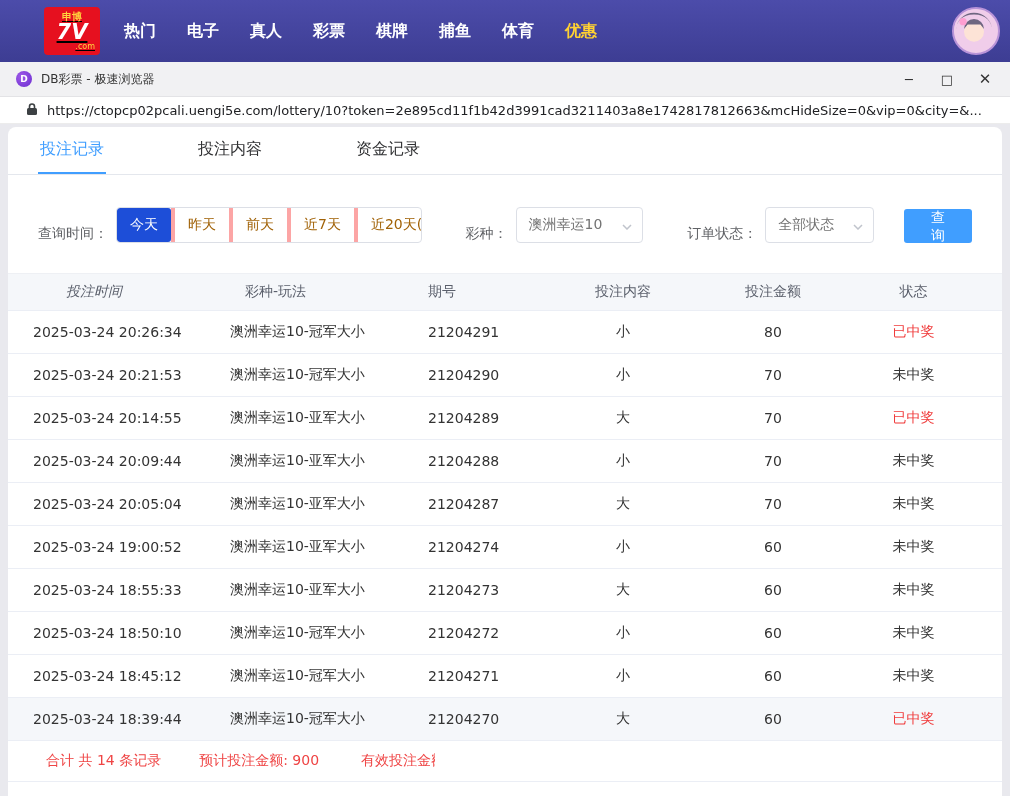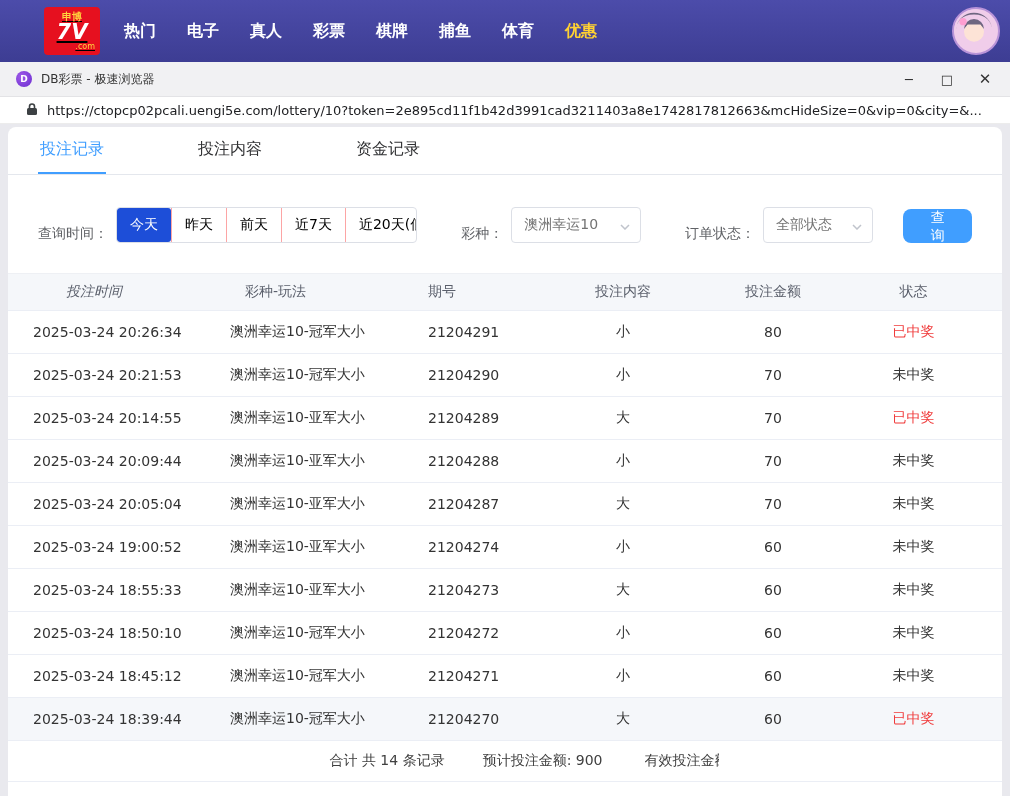--- a/index.html
+++ b/index.html
@@ -43,47 +43,47 @@
 
   .tabs{display:flex;padding:0 30px;border-bottom:1px solid #e4e7ed;height:47px;gap:48px;}
   .tab{font-size:16px;color:#303133;margin-right:42px;display:flex;align-items:center;cursor:pointer;
        border-bottom:2px solid transparent;padding:0 2px;}
   .tab.active{color:#409eff;border-bottom-color:#409eff;}
 
   .filters{display:flex;align-items:flex-end;padding:32px 30px 30px;font-size:14px;color:#606266;}
   .f-label{margin-right:8px;white-space:nowrap;}
   .ml{margin-left:44px;}
   .time-group{display:flex;border:1px solid #dcdfe6;border-radius:4px;overflow:hidden;height:34px;background:#fff;}
-  .time-opt{display:flex;align-items:center;padding:0 13px;cursor:pointer;color:#000000;
-            border-left:1px solid #fca5a5;white-space:nowrap;}
+  .time-opt{display:flex;align-items:center;padding:0 13px;cursor:pointer;color:#a16207;
+            border-left:4px solid #fca5a5;white-space:nowrap;}
   .time-opt:first-child{border-left:none;}
   .time-opt.active{background:#1d4ed8;color:#fff;border-left-color:#409eff;border-radius:3px;}
   .select{height:34px;border:1px solid #dcdfe6;border-radius:4px;display:flex;align-items:center;
           justify-content:space-between;padding:0 10px 0 12px;cursor:pointer;color:#737373;background:#fff;}
   .select.lottery{width:120px;}
   .select.status{width:98px;}
-  .btn-primary{margin-left:30px;height:34px;padding:0 22px;background:#409eff;border:none;border-radius:8px;
+  .btn-primary{margin-left:30px;height:34px;padding:0 22px;background:#409eff;border:none;border-radius:3px;
                color:#fff;font-size:14px;cursor:pointer;font-family:inherit;}
 
   table.bet-table{width:100%;border-collapse:collapse;font-size:14px;table-layout:fixed;}
   .bet-table th{height:34px;background:#f5f7fa;color:#5a5f6b;font-weight:normal;
                 border-top:1px solid #eef0f4;border-bottom:1px solid #ebeef5;}
   .bet-table td{height:40px;border-bottom:1px solid #ebeef5;color:#333;}
   th.c1{text-align:left;padding-left:58px;font-style:italic;}
   td.c1{text-align:left;padding-left:25px;}
   th.c2{text-align:left;padding-left:37px;}
   td.c2{text-align:left;padding-left:22px;}
   th.c3,td.c3{text-align:left;padding-left:30px;}
   th.c4,td.c4,th.c5,td.c5{text-align:center;}
   th.c6,td.c6{text-align:center;padding-right:40px;}
   td.status.won{color:#f03b3b;}
   tr.hl td{background:#f5f7fa;}
 
-  .summary{height:40px;border-bottom:1px solid #ebeef5;display:flex;justify-content:center;
-           align-items:center;font-size:14px;color:#404040;}
+  .summary{height:40px;border-bottom:1px solid #ebeef5;display:flex;justify-content:flex-start;
+           align-items:center;font-size:14px;color:#ef4444;}
   .summary .s-item{margin-left:38px;white-space:nowrap;}
   .summary .clip{width:74px;overflow:hidden;margin-left:42px;}
 </style>
 </head>
 <body>
 
 <div class="topnav">
   <div class="logo">
     <span class="logo-top">申博</span>
     <span class="logo-main">7V</span>

